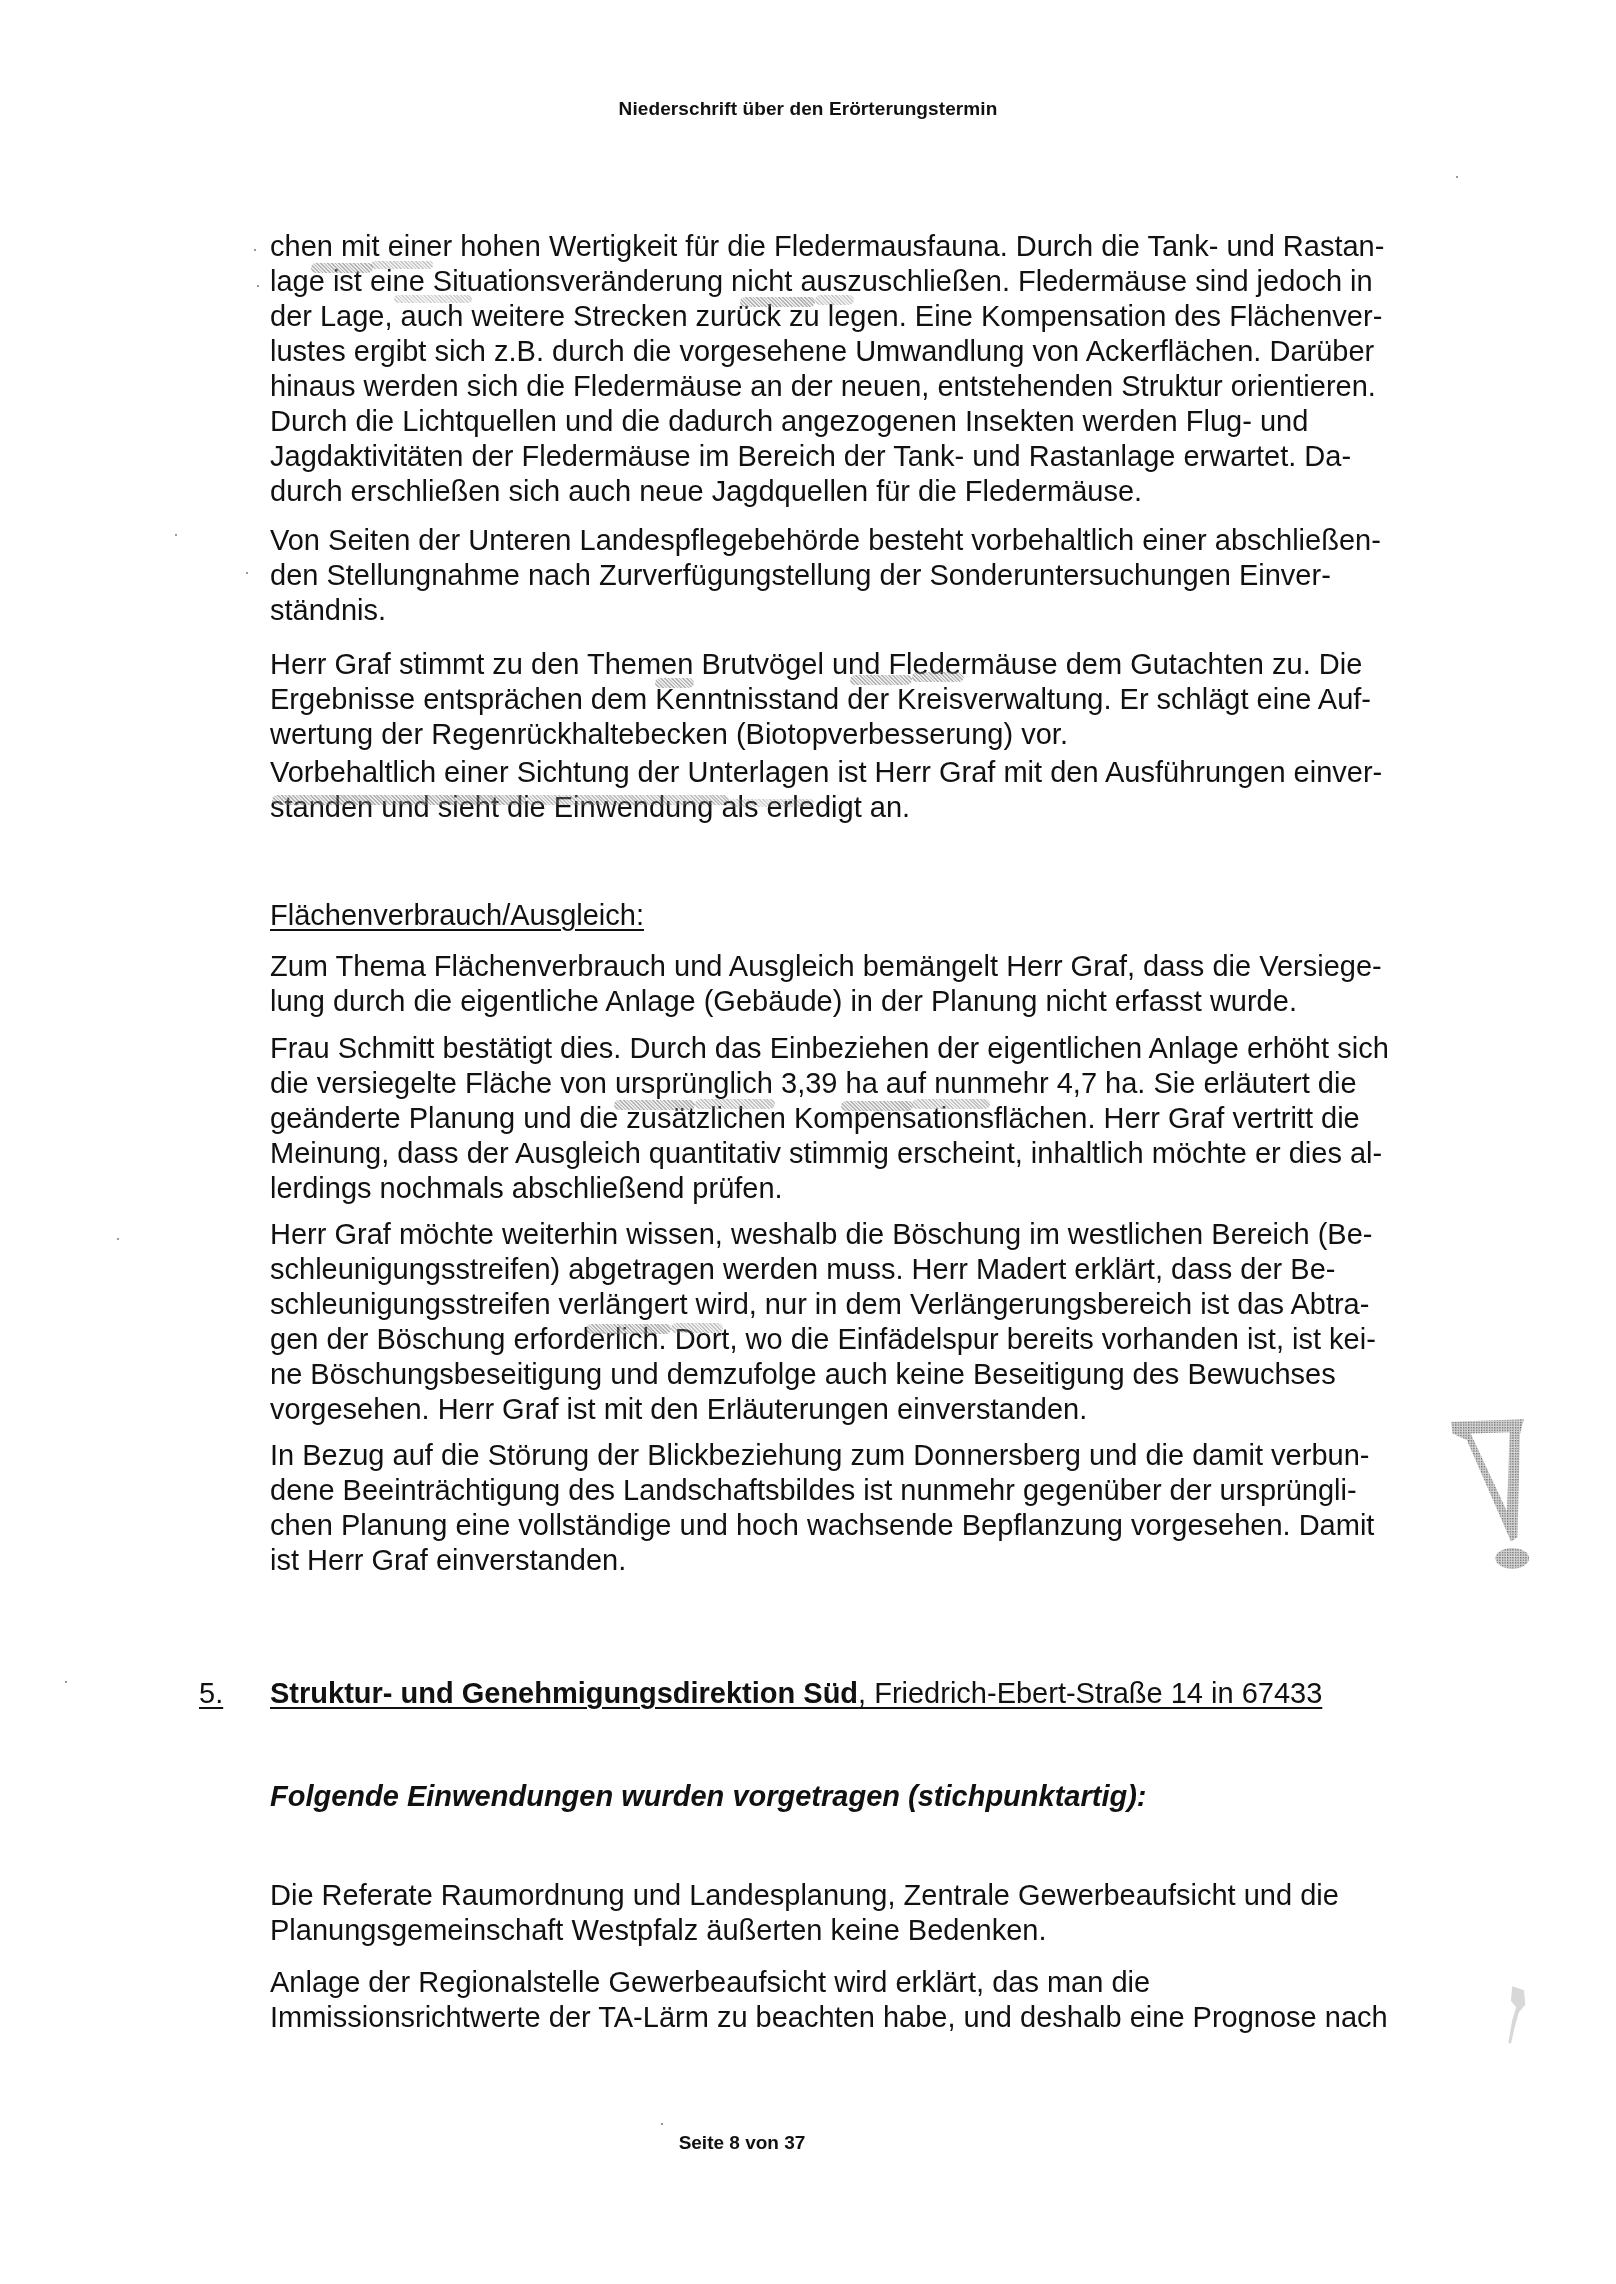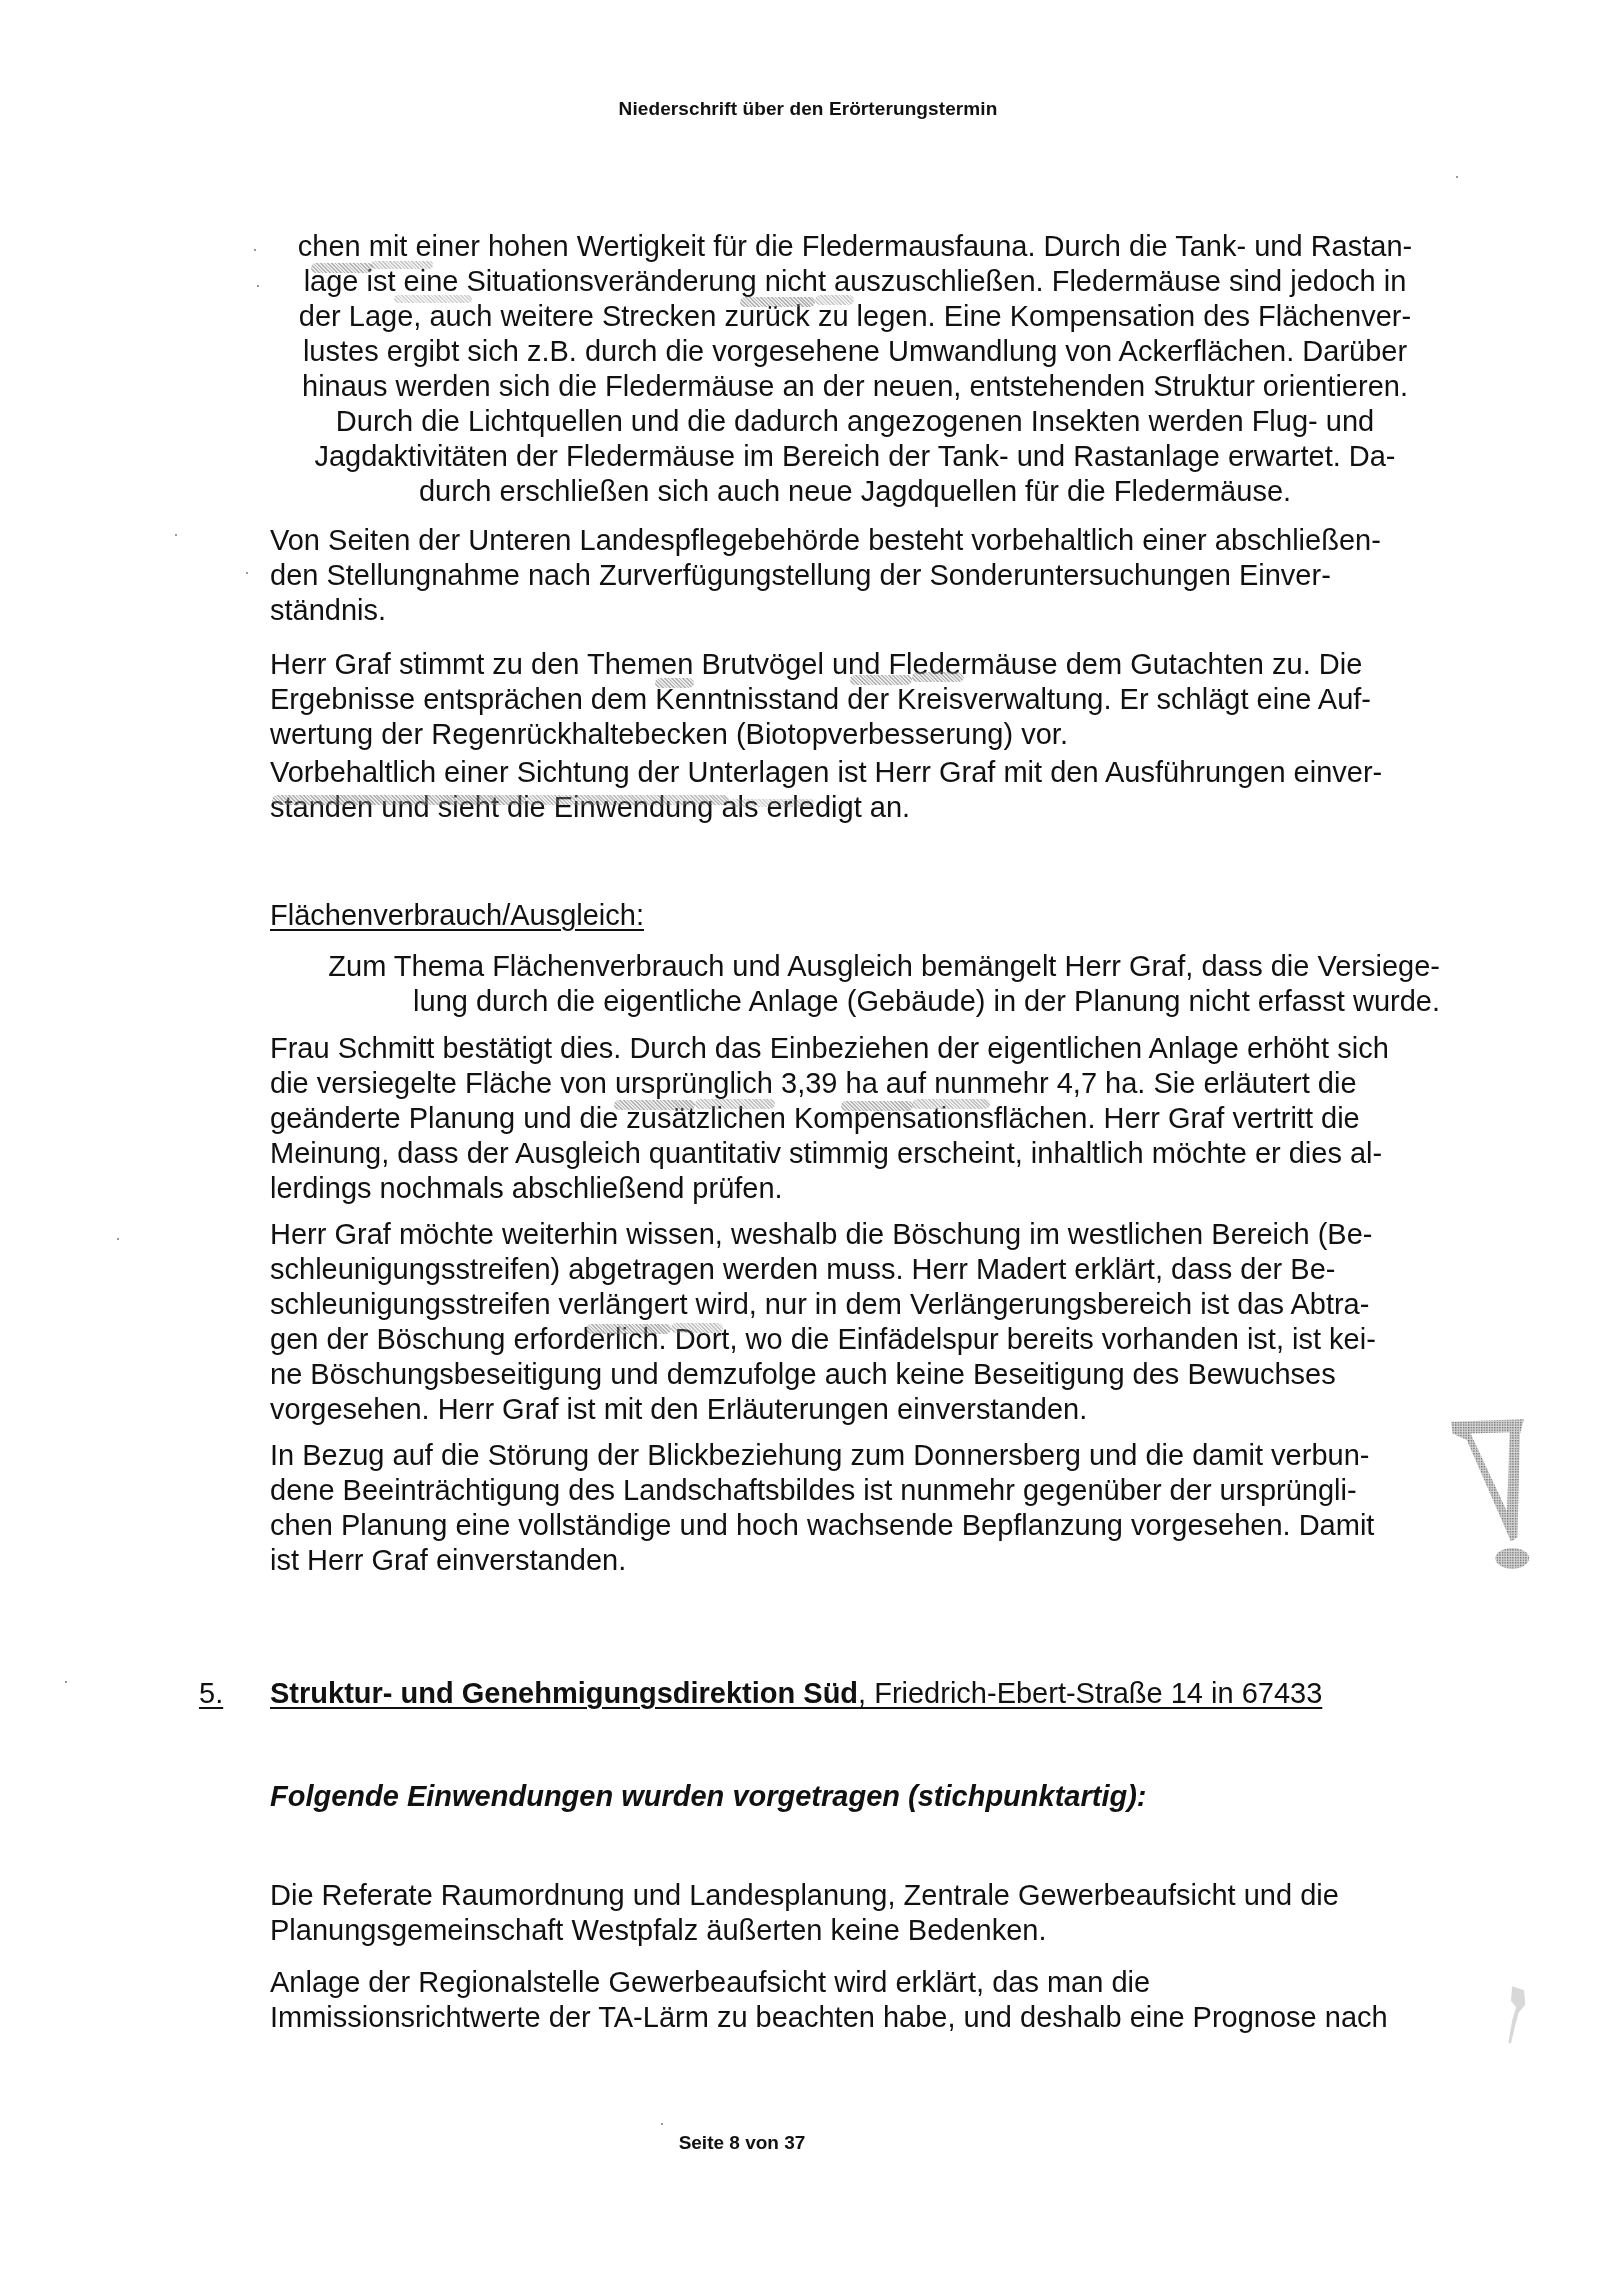--- a/index.html
+++ b/index.html
@@ -19,21 +19,21 @@
   .hl { position: absolute; height: 10.4px; border-radius: 5.2px;
         background: repeating-linear-gradient(45deg, rgba(90,90,90,0.45) 0 1.3px, rgba(200,200,200,0.35) 1.3px 2.6px); }
   .mark { position: absolute; }
   .speck { position: absolute; width: 2px; height: 2px; background: #777; border-radius: 50%; }
 </style>
 </head>
 <body>
 
 <div class="header">Niederschrift über den Erörterungstermin</div>
 
-<p class="para block" style="top:229px;text-align:center;">chen mit einer hohen Wertigkeit für die Fledermausfauna. Durch die Tank- und Rastan-
+<p class="para block" style="top:229px;">chen mit einer hohen Wertigkeit für die Fledermausfauna. Durch die Tank- und Rastan-
 lage ist eine Situationsveränderung nicht auszuschließen. Fledermäuse sind jedoch in
 der Lage, auch weitere Strecken zurück zu legen. Eine Kompensation des Flächenver-
 lustes ergibt sich z.B. durch die vorgesehene Umwandlung von Ackerflächen. Darüber
 hinaus werden sich die Fledermäuse an der neuen, entstehenden Struktur orientieren.
 Durch die Lichtquellen und die dadurch angezogenen Insekten werden Flug- und
 Jagdaktivitäten der Fledermäuse im Bereich der Tank- und Rastanlage erwartet. Da-
 durch erschließen sich auch neue Jagdquellen für die Fledermäuse.</p>
 
 <p class="para block" style="top:523px;">Von Seiten der Unteren Landespflegebehörde besteht vorbehaltlich einer abschließen-
 den Stellungnahme nach Zurverfügungstellung der Sonderuntersuchungen Einver-
@@ -41,21 +41,21 @@
 
 <p class="para block" style="top:639px;margin-top:8px;">Herr Graf stimmt zu den Themen Brutvögel und Fledermäuse dem Gutachten zu. Die
 Ergebnisse entsprächen dem Kenntnisstand der Kreisverwaltung. Er schlägt eine Auf-
 wertung der Regenrückhaltebecken (Biotopverbesserung) vor.</p>
 
 <p class="para block" style="top:755px;">Vorbehaltlich einer Sichtung der Unterlagen ist Herr Graf mit den Ausführungen einver-
 standen und sieht die Einwendung als erledigt an.</p>
 
 <p class="para block u" style="top:898px;">Flächenverbrauch/Ausgleich:</p>
 
-<p class="para block" style="top:949px;text-align:right;">Zum Thema Flächenverbrauch und Ausgleich bemängelt Herr Graf, dass die Versiege-
+<p class="para block" style="top:949px;">Zum Thema Flächenverbrauch und Ausgleich bemängelt Herr Graf, dass die Versiege-
 lung durch die eigentliche Anlage (Gebäude) in der Planung nicht erfasst wurde.</p>
 
 <p class="para block" style="top:1031px;">Frau Schmitt bestätigt dies. Durch das Einbeziehen der eigentlichen Anlage erhöht sich
 die versiegelte Fläche von ursprünglich 3,39 ha auf nunmehr 4,7 ha. Sie erläutert die
 geänderte Planung und die zusätzlichen Kompensationsflächen. Herr Graf vertritt die
 Meinung, dass der Ausgleich quantitativ stimmig erscheint, inhaltlich möchte er dies al-
 lerdings nochmals abschließend prüfen.</p>
 
 <p class="para block" style="top:1217px;">Herr Graf möchte weiterhin wissen, weshalb die Böschung im westlichen Bereich (Be-
 schleunigungsstreifen) abgetragen werden muss. Herr Madert erklärt, dass der Be-

